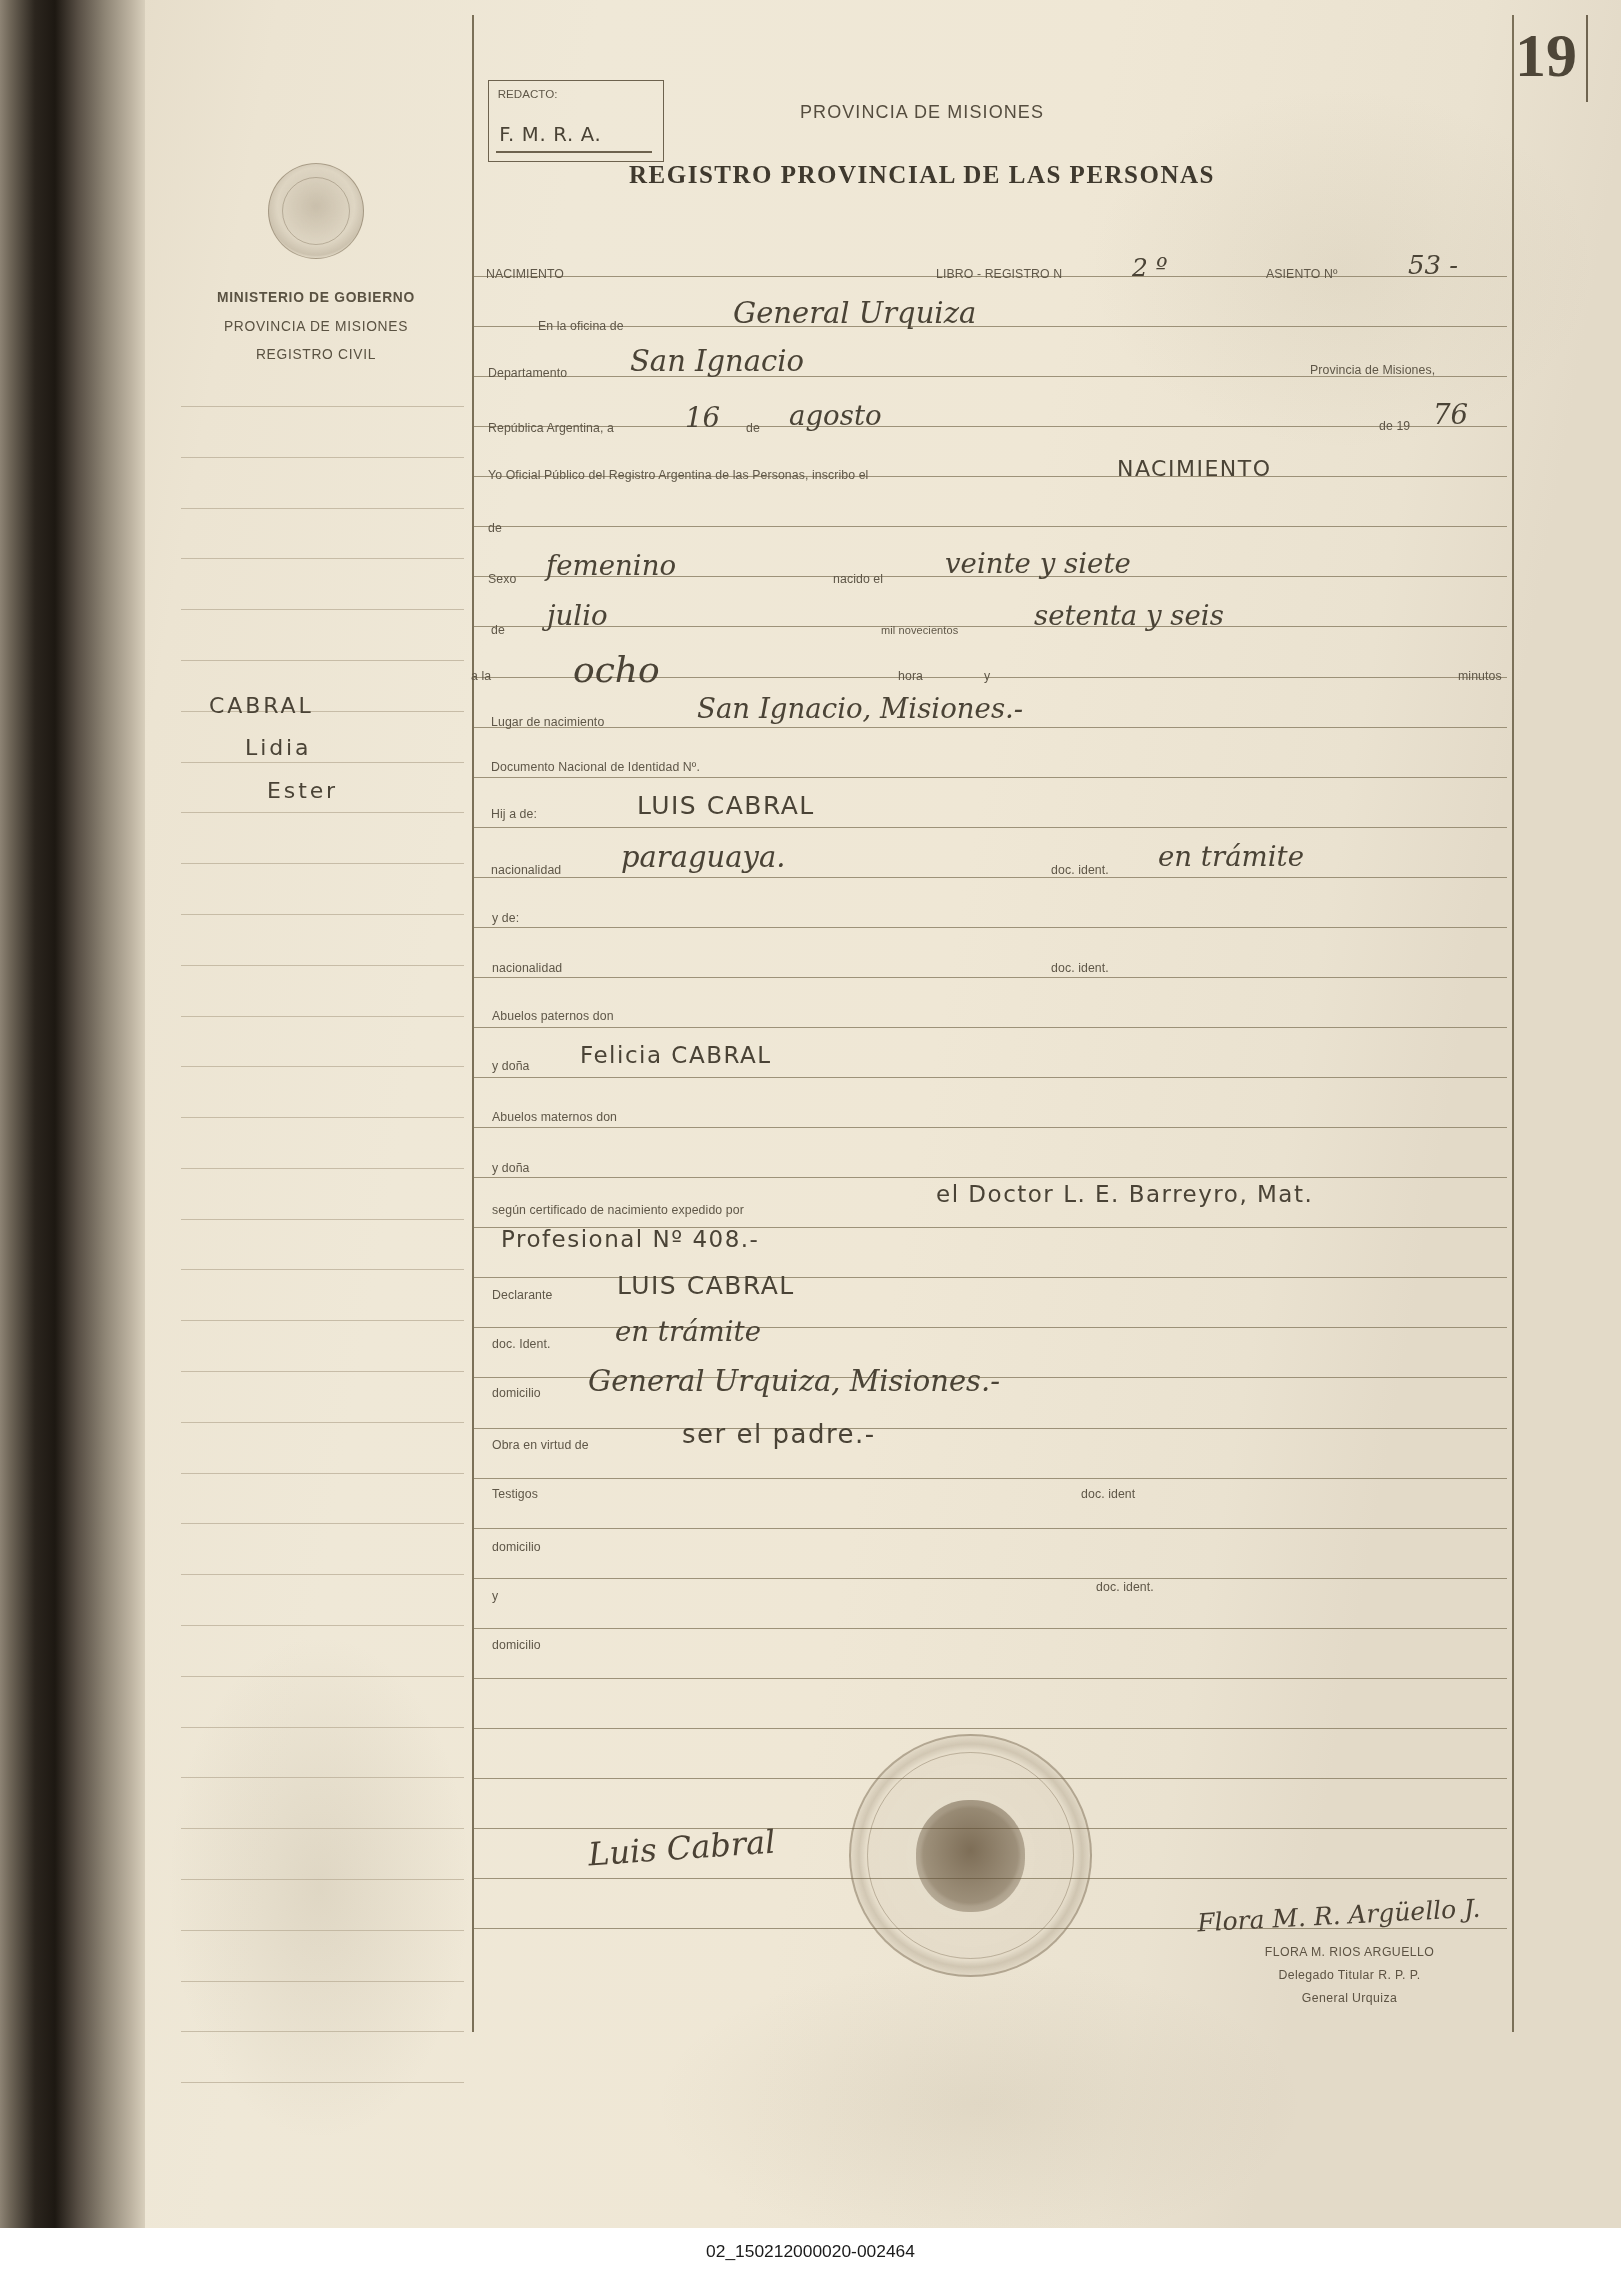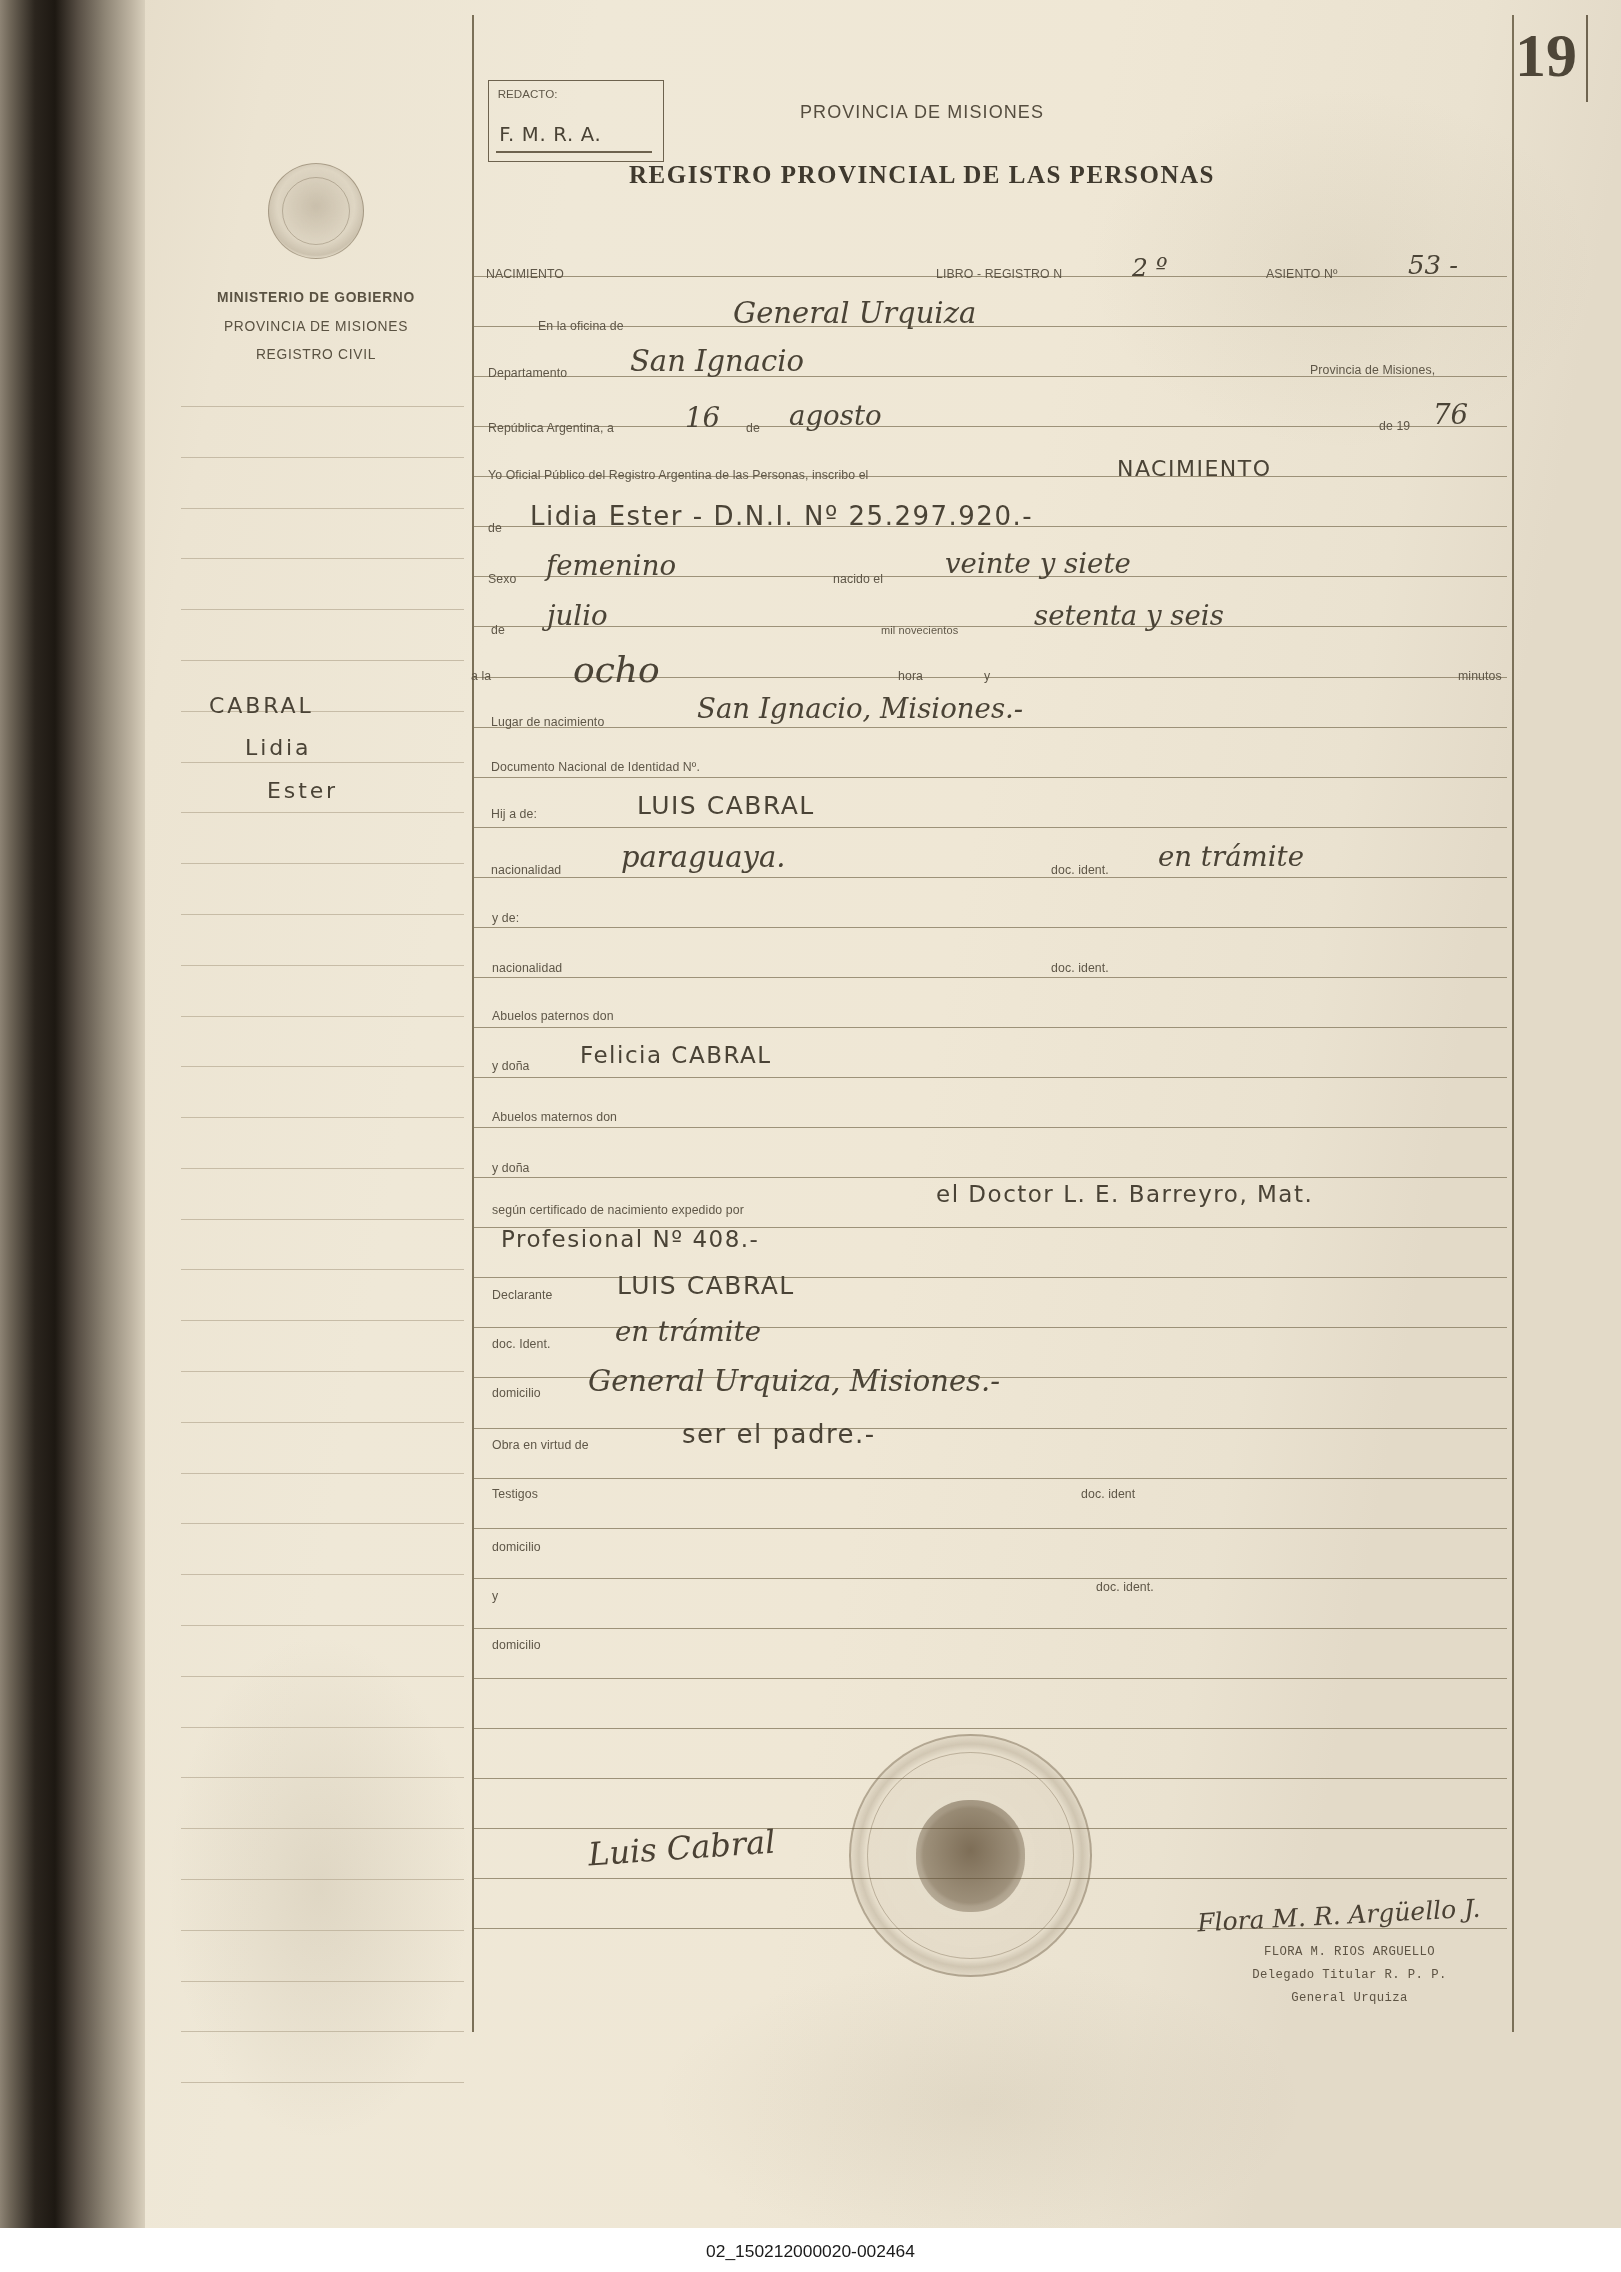--- a/index.html
+++ b/index.html
@@ -63,21 +63,21 @@
 
   .bigstamp{position:absolute;left:849px;top:1734px;width:239px;height:239px;border-radius:50%;
     background:radial-gradient(circle at 50% 50%,rgba(110,92,66,.20) 0 28%,rgba(110,92,66,.05) 30%,rgba(110,92,66,.06) 62%,rgba(110,92,66,.22) 66%,rgba(110,92,66,.05) 72%,rgba(110,92,66,0) 78%);
     border:2.2px solid rgba(105,88,62,.40);}
   .bigstamp:after{content:"";position:absolute;left:16px;top:16px;right:16px;bottom:16px;border:1.5px solid rgba(105,88,62,.35);border-radius:50%;}
   .bigstamp .core{position:absolute;left:65px;top:64px;width:109px;height:112px;border-radius:48%;
     background:radial-gradient(ellipse at 50% 45%,rgba(92,74,50,.72),rgba(92,74,50,.45) 60%,rgba(92,74,50,.25) 85%);}
 
   .sigA{position:absolute;left:588px;top:1829px;font-family:"DejaVu Serif",serif;font-style:italic;font-size:32px;color:#4a4134;transform:rotate(-4deg);}
   .sigB{position:absolute;left:1197px;top:1901px;font-family:"DejaVu Serif",serif;font-style:italic;font-size:25px;color:#4a4134;transform:rotate(-3deg);}
-  .sigcap{position:absolute;text-align:center;font-size:12.3px;color:#5d5343;letter-spacing:0.4px;font-family:Liberation Mono, monospace;}
+  .sigcap{position:absolute;text-align:center;font-size:12.3px;color:#5d5343;letter-spacing:0.4px;}
 
   .caption{position:absolute;left:0;top:2228px;width:1621px;height:45px;background:#ffffff;}
   .caption span{position:absolute;left:50%;top:13px;transform:translateX(-50%);font-size:17.4px;color:#1a1a1a;font-family:"Liberation Sans",sans-serif;}
 
   .idxname{position:absolute;font-family:"DejaVu Sans",sans-serif;letter-spacing:2.9px;color:#4a4336;font-size:22px;}
 </style>
 </head>
 <body>
 
 <div id="scan">
@@ -200,21 +200,20 @@
   <div class="pt hand" style="left:685px;top:401px;font-size:27.6px">16</div>
   <div class="pt printed" style="left:746px;top:421px">de</div>
   <div class="pt hand" style="left:789px;top:399px;font-size:27.6px">agosto</div>
   <div class="pt printed" style="left:1379px;top:419px">de 19</div>
   <div class="pt hand" style="left:1433px;top:398px;font-size:27.6px">76</div>
 
   <div class="pt printed" style="left:488px;top:468px">Yo Oficial Público del Registro Argentina de las Personas, inscribo el</div>
   <div class="pt handup" style="left:1117px;top:456px;font-size:22px">NACIMIENTO</div>
 
   <div class="pt printed" style="left:488px;top:521px">de</div>
-  <div class="pt handup" style="left:530px;top:501px;font-size:26px">Lidia Ester - D.N.I. Nº 25.297.920.-</div>
 
   <div class="pt printed" style="left:488px;top:572px">Sexo</div>
   <div class="pt hand" style="left:546px;top:549px;font-size:27.6px">femenino</div>
   <div class="pt printed" style="left:833px;top:572px">nacido el</div>
   <div class="pt hand" style="left:945px;top:547px;font-size:27.6px">veinte y siete</div>
 
   <div class="pt printed" style="left:491px;top:623px">de</div>
   <div class="pt hand" style="left:547px;top:599px;font-size:27.6px">julio</div>
   <div class="pt printed" style="left:881px;top:624px;font-size:11px">mil novecientos</div>
   <div class="pt hand" style="left:1034px;top:599px;font-size:27.6px">setenta y seis</div>

